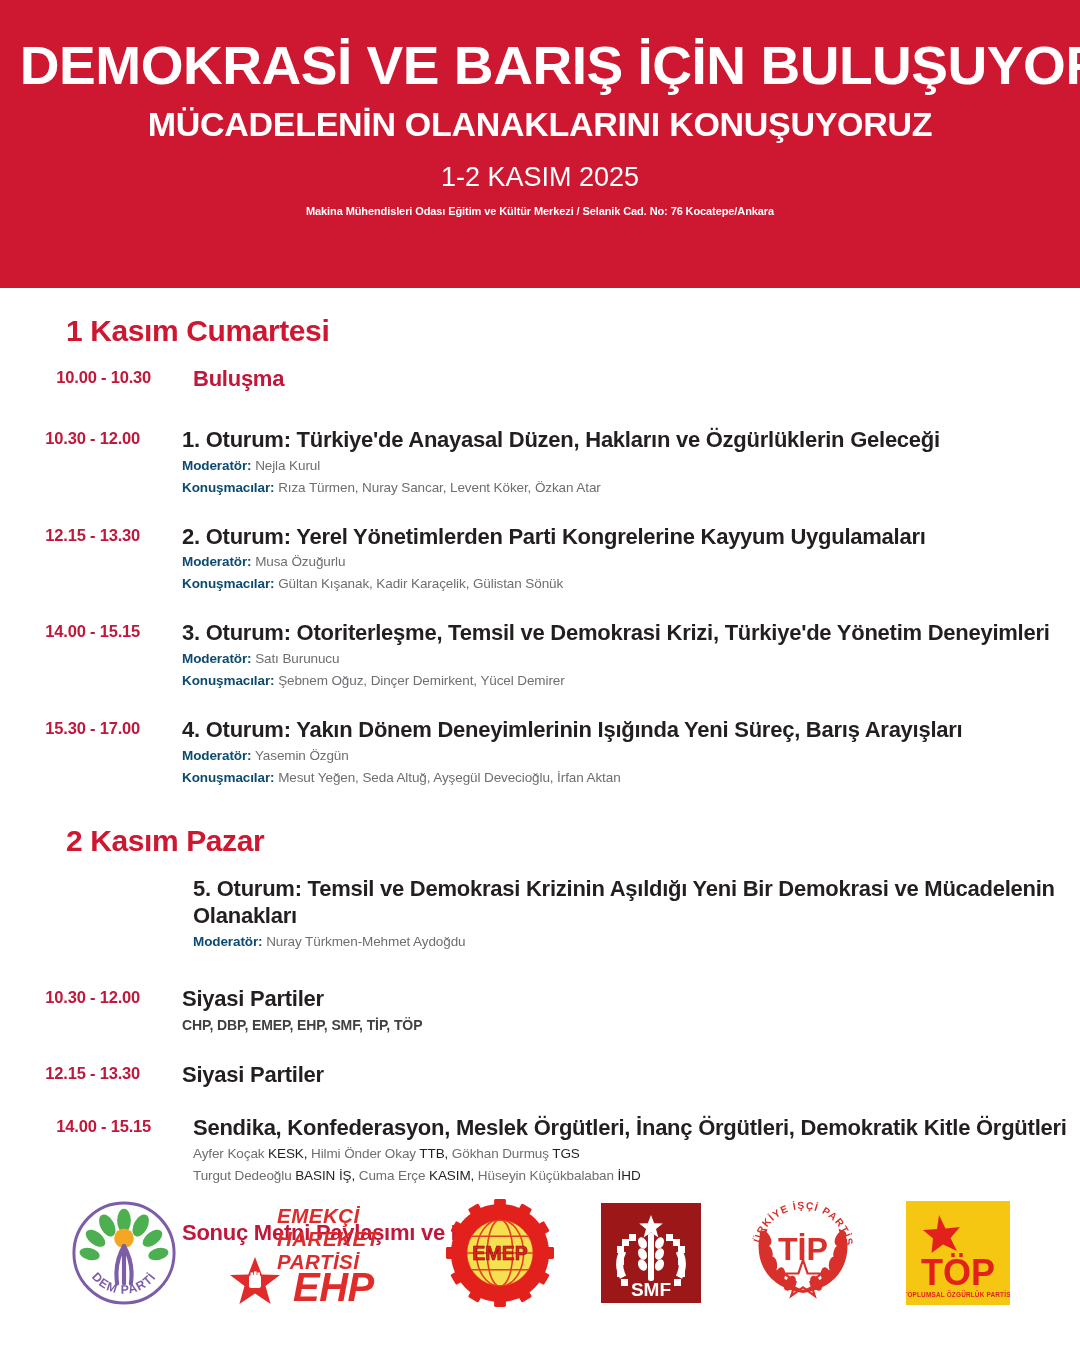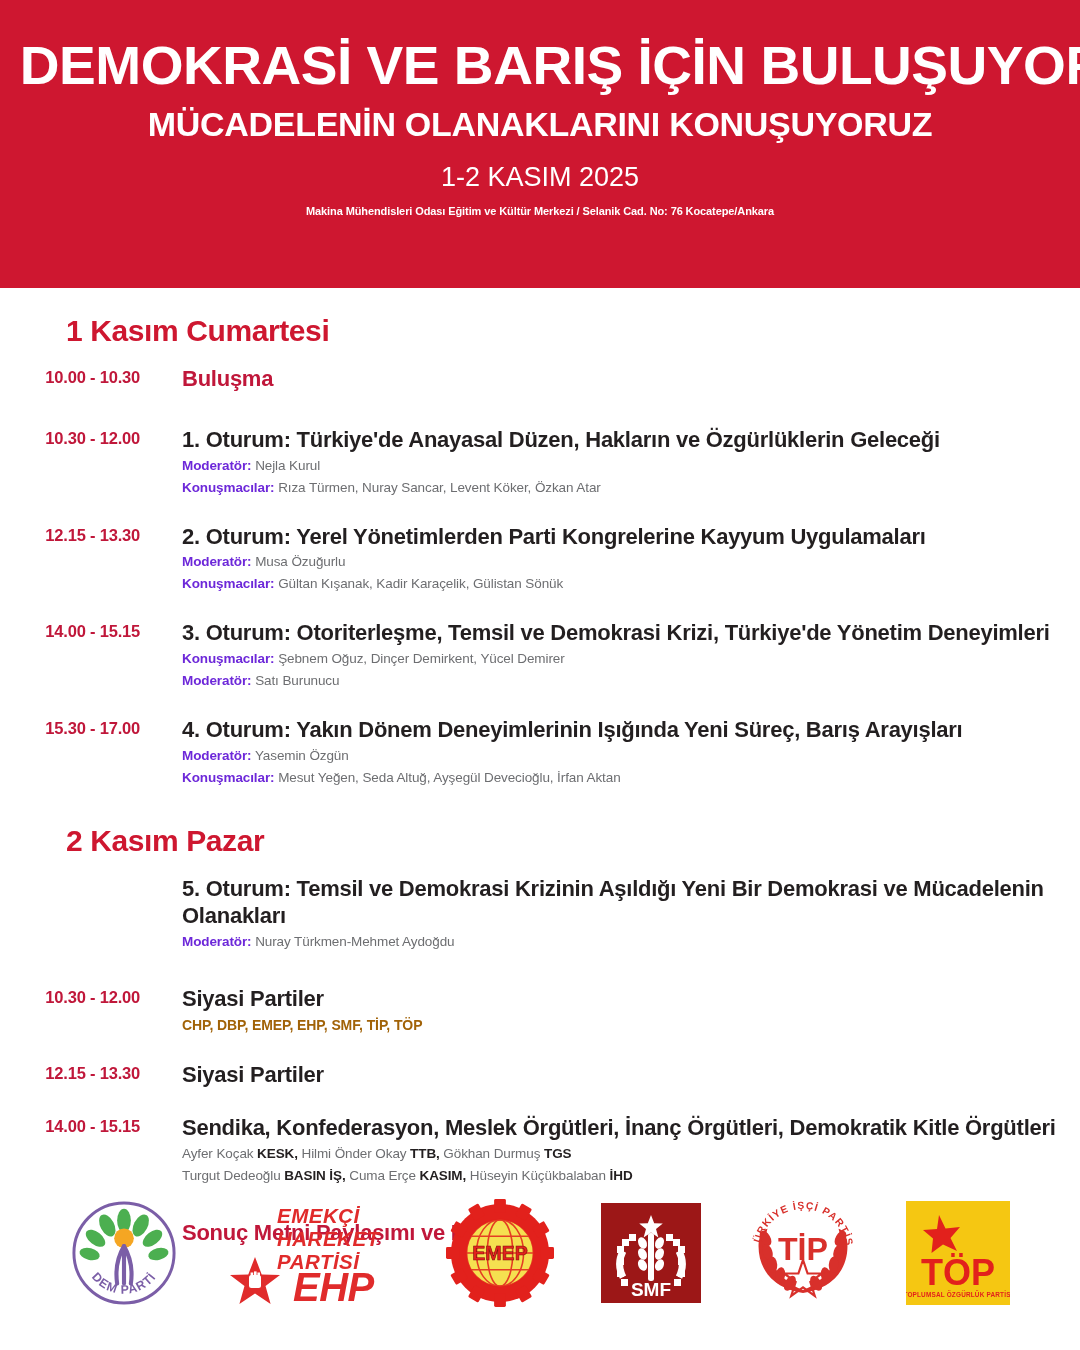--- a/index.html
+++ b/index.html
@@ -107,36 +107,36 @@
   }
   .detail {
     font-size: 13.5px;
     color: #6d6e71;
     line-height: 1.48;
     margin-top: 2px;
     letter-spacing: -0.1px;
   }
   .detail .lbl {
     font-weight: 800;
-    color: #6d28d9;
+    color: #0c4a6e;
   }
   .detail.bold-list {
     font-weight: 700;
-    color: #a16207;
+    color: #404040;
     font-size: 14px;
     margin-top: 3px;
   }
   .detail .org {
-    font-weight: 700;
+    font-weight: 400;
     color: #231f20;
   }
 
   
   .row.gap-lg { margin-bottom: 26px; }
-  .row.gap-xl { margin-bottom: 34px; }
+  .row.gap-xl { margin-bottom: 34px; margin-left: 11px; }
 
   
   .logos {
     position: absolute;
     left: 0;
     top: 1188px;
     width: 1080px;
     height: 130px;
     display: flex;
     align-items: center;
@@ -191,22 +191,22 @@
           <div class="row-title">2. Oturum: Yerel Yönetimlerden Parti Kongrelerine Kayyum Uygulamaları</div>
           <div class="detail"><span class="lbl">Moderatör:</span> <span>Musa Özuğurlu</span></div>
           <div class="detail"><span class="lbl">Konuşmacılar:</span> <span>Gültan Kışanak, Kadir Karaçelik, Gülistan Sönük</span></div>
         </div>
       </div>
 
       <div class="row gap-lg">
         <div class="row-time">14.00 - 15.15</div>
         <div class="row-body">
           <div class="row-title">3. Oturum: Otoriterleşme, Temsil ve Demokrasi Krizi, Türkiye'de Yönetim Deneyimleri</div>
+          <div class="detail"><span class="lbl">Moderatör:</span> <span>Satı Burunucu</span></div>
           <div class="detail"><span class="lbl">Konuşmacılar:</span> <span>Şebnem Oğuz, Dinçer Demirkent, Yücel Demirer</span></div>
-          <div class="detail"><span class="lbl">Moderatör:</span> <span>Satı Burunucu</span></div>
         </div>
       </div>
 
       <div class="row">
         <div class="row-time">15.30 - 17.00</div>
         <div class="row-body">
           <div class="row-title">4. Oturum: Yakın Dönem Deneyimlerinin Işığında Yeni Süreç, Barış Arayışları</div>
           <div class="detail"><span class="lbl">Moderatör:</span> <span>Yasemin Özgün</span></div>
           <div class="detail"><span class="lbl">Konuşmacılar:</span> <span>Mesut Yeğen, Seda Altuğ, Ayşegül Devecioğlu, İrfan Aktan</span></div>
         </div>

